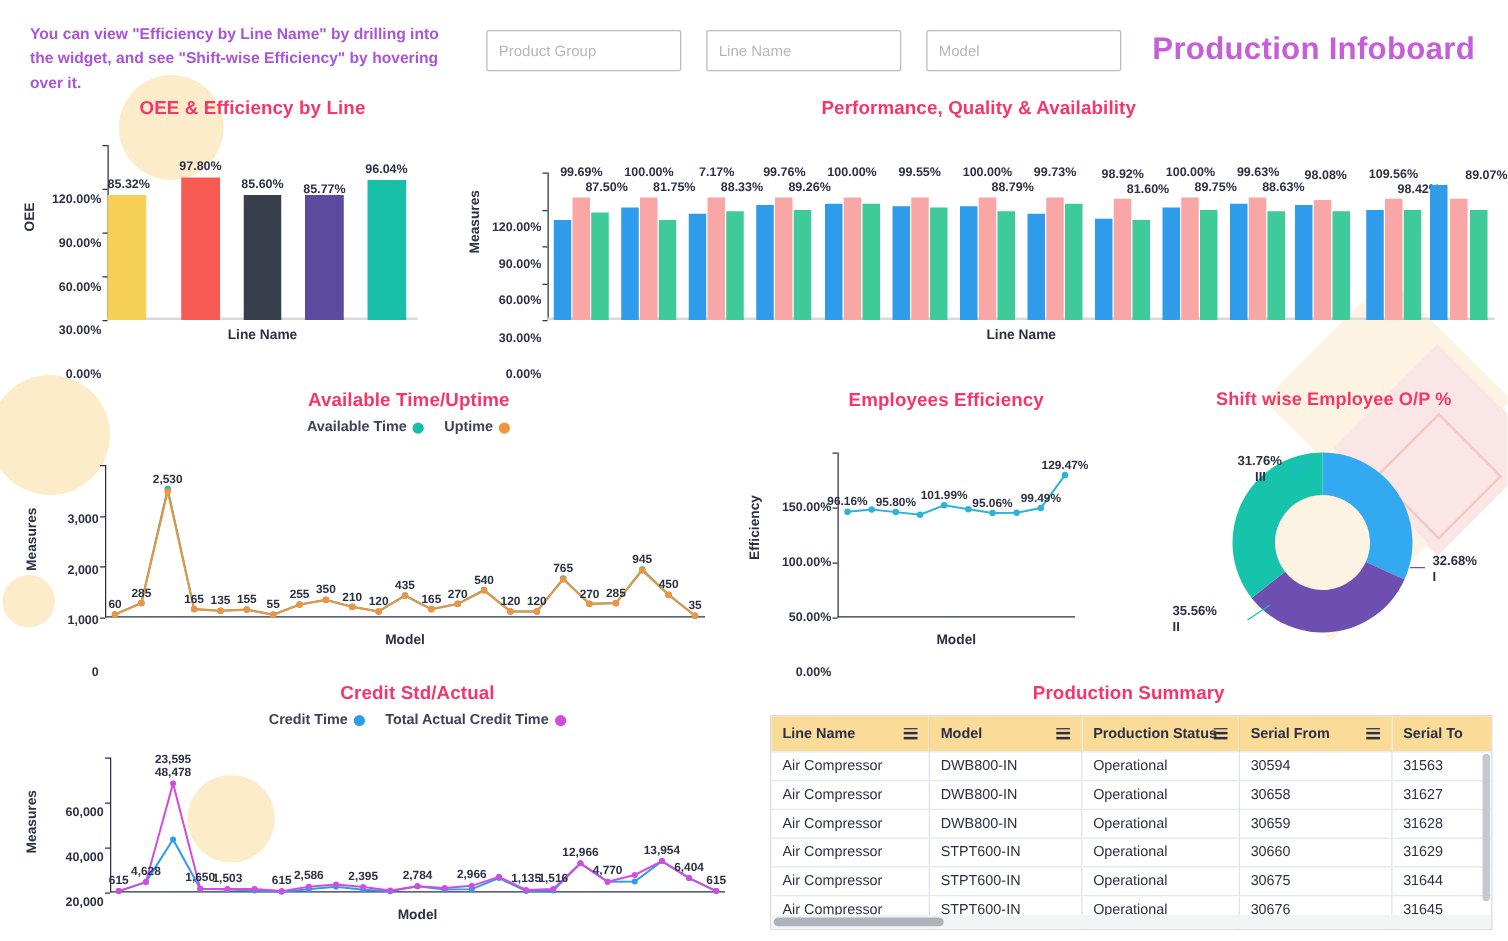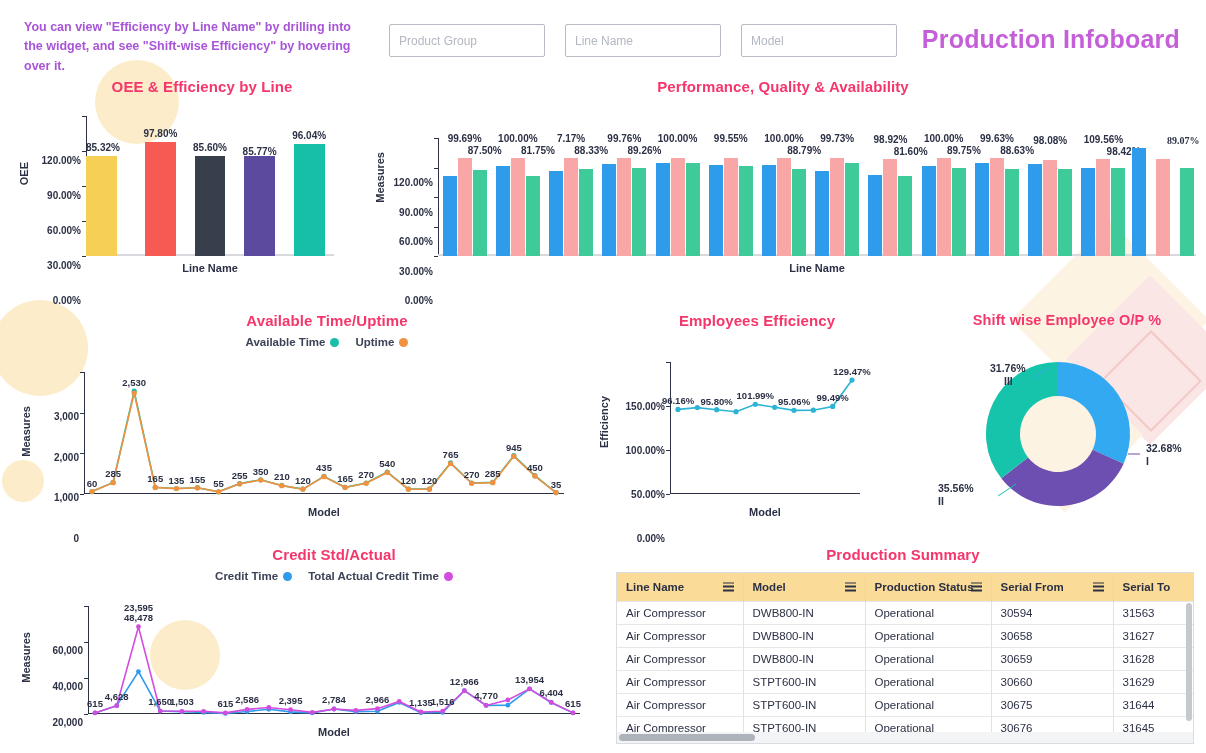--- a/index.html
+++ b/index.html
@@ -240,34 +240,34 @@
               <div style="width: 14px; background: rgb(249, 166, 166); height: 98.3333px;"></div>
               <div style="width: 14px; background: rgb(63, 202, 153); height: 88.2542px;"></div>
             </div>
             <div style="flex: 1 1 0%; display: flex; align-items: flex-end; justify-content: center; gap: 1px; height: 100%; position: relative; padding: 0px 2px;">
               <div class="bar-label" style="position: absolute; left: 50%; transform: translateX(-50%); bottom: 111.969px;">99.63%</div>
               <div class="bar-label" style="position: absolute; left: 56%; bottom: 99.9695px;">88.63%</div>
               <div style="width: 14px; background: rgb(47, 155, 235); height: 93.22px;"></div>
               <div style="width: 14px; background: rgb(249, 166, 166); height: 97.9695px;"></div>
               <div style="width: 14px; background: rgb(63, 202, 153); height: 87.1528px;"></div>
             </div>
-            <div style="flex: 1 1 0%; display: flex; align-items: flex-end; justify-content: center; gap: 1px; height: 100%; position: relative; padding: 0px 2px;">
+            <div style="flex: 1 1 0%; display: flex; align-items: flex-end; gap: 1px; height: 100%; position: relative; padding: 0px 2px;">
               <div class="bar-label" style="position: absolute; left: 50%; transform: translateX(-50%); bottom: 110.445px;">98.08%</div>
               <div style="width: 14px; background: rgb(47, 155, 235); height: 91.6467px;"></div>
               <div style="width: 14px; background: rgb(249, 166, 166); height: 96.4453px;"></div>
               <div style="width: 14px; background: rgb(63, 202, 153); height: 87.1528px;"></div>
             </div>
             <div style="flex: 1 1 0%; display: flex; align-items: flex-end; justify-content: center; gap: 1px; height: 100%; position: relative; padding: 0px 2px;">
               <div class="bar-label" style="position: absolute; left: 50%; transform: translateX(-50%); bottom: 110.78px;">109.56%</div>
               <div class="bar-label" style="position: absolute; left: 56%; bottom: 98.7797px;">98.42%</div>
               <div style="width: 14px; background: rgb(47, 155, 235); height: 87.7133px;"></div>
               <div style="width: 14px; background: rgb(249, 166, 166); height: 96.7797px;"></div>
               <div style="width: 14px; background: rgb(63, 202, 153); height: 87.5855px;"></div>
             </div>
-            <div style="flex: 1 1 0%; display: flex; align-items: flex-end; justify-content: center; gap: 10px; height: 100%; position: relative; padding: 0px 2px; font-family: Liberation Serif, serif;">
+            <div style="flex: 1 1 0%; display: flex; align-items: flex-end; gap: 2px; height: 100%; position: relative; padding: 0px 2px;">
               <div class="bar-label" style="position: absolute; left: 56%; bottom: 109.734px;">89.07%</div>
               <div style="width: 14px; background: rgb(47, 155, 235); height: 107.734px;"></div>
               <div style="width: 14px; background: rgb(249, 166, 166); height: 96.7797px;"></div>
               <div style="width: 14px; background: rgb(63, 202, 153); height: 87.5855px;"></div>
             </div>
           </div>
       <div class="tick ytick-row" style="top: 118px;">0.00%</div>
           <div class="ytick-mark" style="top: 118px;"></div>
           <div class="tick ytick-row" style="top: 88.5px;">30.00%</div>
           <div class="ytick-mark" style="top: 88.5px;"></div>

